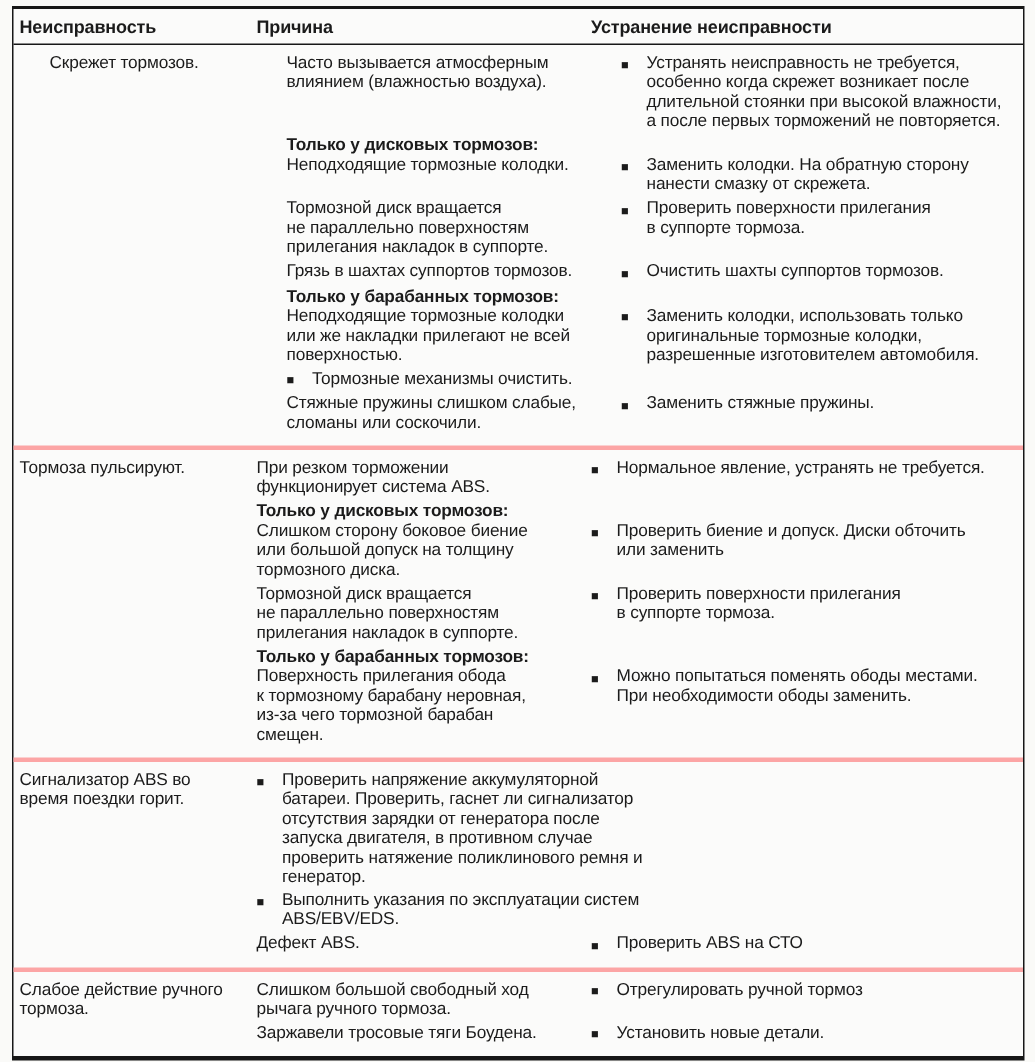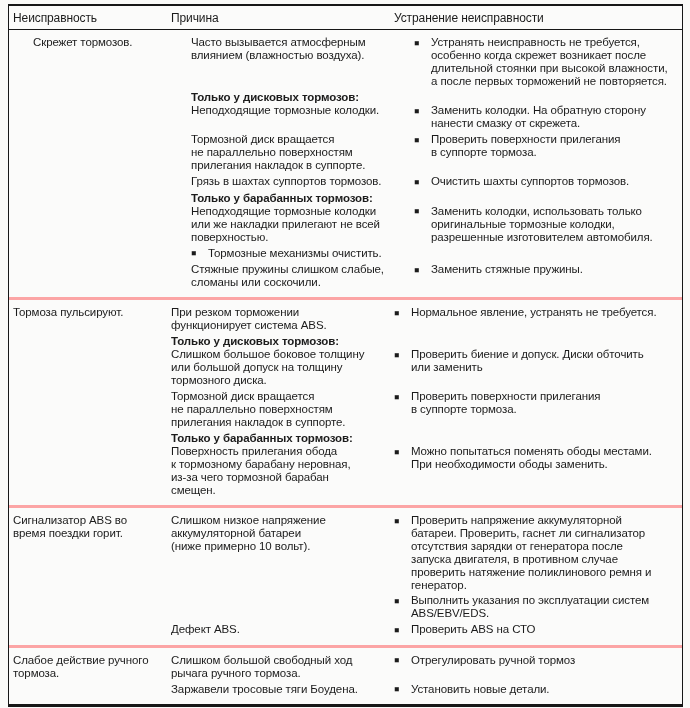--- a/index.html
+++ b/index.html
@@ -12,21 +12,21 @@
   }
   .table {
     position:absolute; left:8px; top:4px; width:675px;
     border:1.5px solid #171717;
     border-top-width:2.5px;
     border-bottom-width:3px;
     background:#fbfbfa;
   }
   .header-row {
     display:flex;
-    font-weight:normal; font-size:12px; line-height:14px;
+    font-weight:bold; font-size:12px; line-height:14px;
     padding:5px 0 4px 4px;
     border-bottom:1.5px solid #171717;
     letter-spacing:-0.1px;
     justify-content:space-between;
   }
   .hc1 { width:158px; }
   .hc2 { width:223px; }
   .hc3 { flex:1; }
   .section {
     display:flex;
@@ -163,21 +163,21 @@
             <div class="remedies">
               <div class="remedy">
                 <span class="bullet">■</span>
                 <span class="rtext">Нормальное явление, устранять не требуется.</span>
               </div>
             </div>
           </div>
           <div class="row has-subhead">
             <div class="cause">
               <div class="subhead-text">Только у дисковых тормозов:</div>
-              <div class="cause-text">Слишком большое боковое толщину
+              <div class="cause-text">Слишком сторону боковое биение
 или большой допуск на толщину
 тормозного диска.</div>
             </div>
             <div class="remedies">
               <div class="remedy">
                 <span class="bullet">■</span>
                 <span class="rtext">Проверить биение и допуск. Диски обточить
 или заменить</span>
               </div>
             </div>
@@ -212,25 +212,20 @@
               </div>
             </div>
           </div>
         </div>
       </div>
       <div class="section">
         <div class="fault">Сигнализатор ABS во
 время поездки горит.</div>
         <div class="rows">
           <div class="row">
-            <div class="cause">
-              <div class="cause-text">Слишком низкое напряжение
-аккумуляторной батареи
-(ниже примерно 10 вольт).</div>
-            </div>
             <div class="remedies">
               <div class="remedy">
                 <span class="bullet">■</span>
                 <span class="rtext">Проверить напряжение аккумуляторной
 батареи. Проверить, гаснет ли сигнализатор
 отсутствия зарядки от генератора после
 запуска двигателя, в противном случае
 проверить натяжение поликлинового ремня и
 генератор.</span>
               </div>

